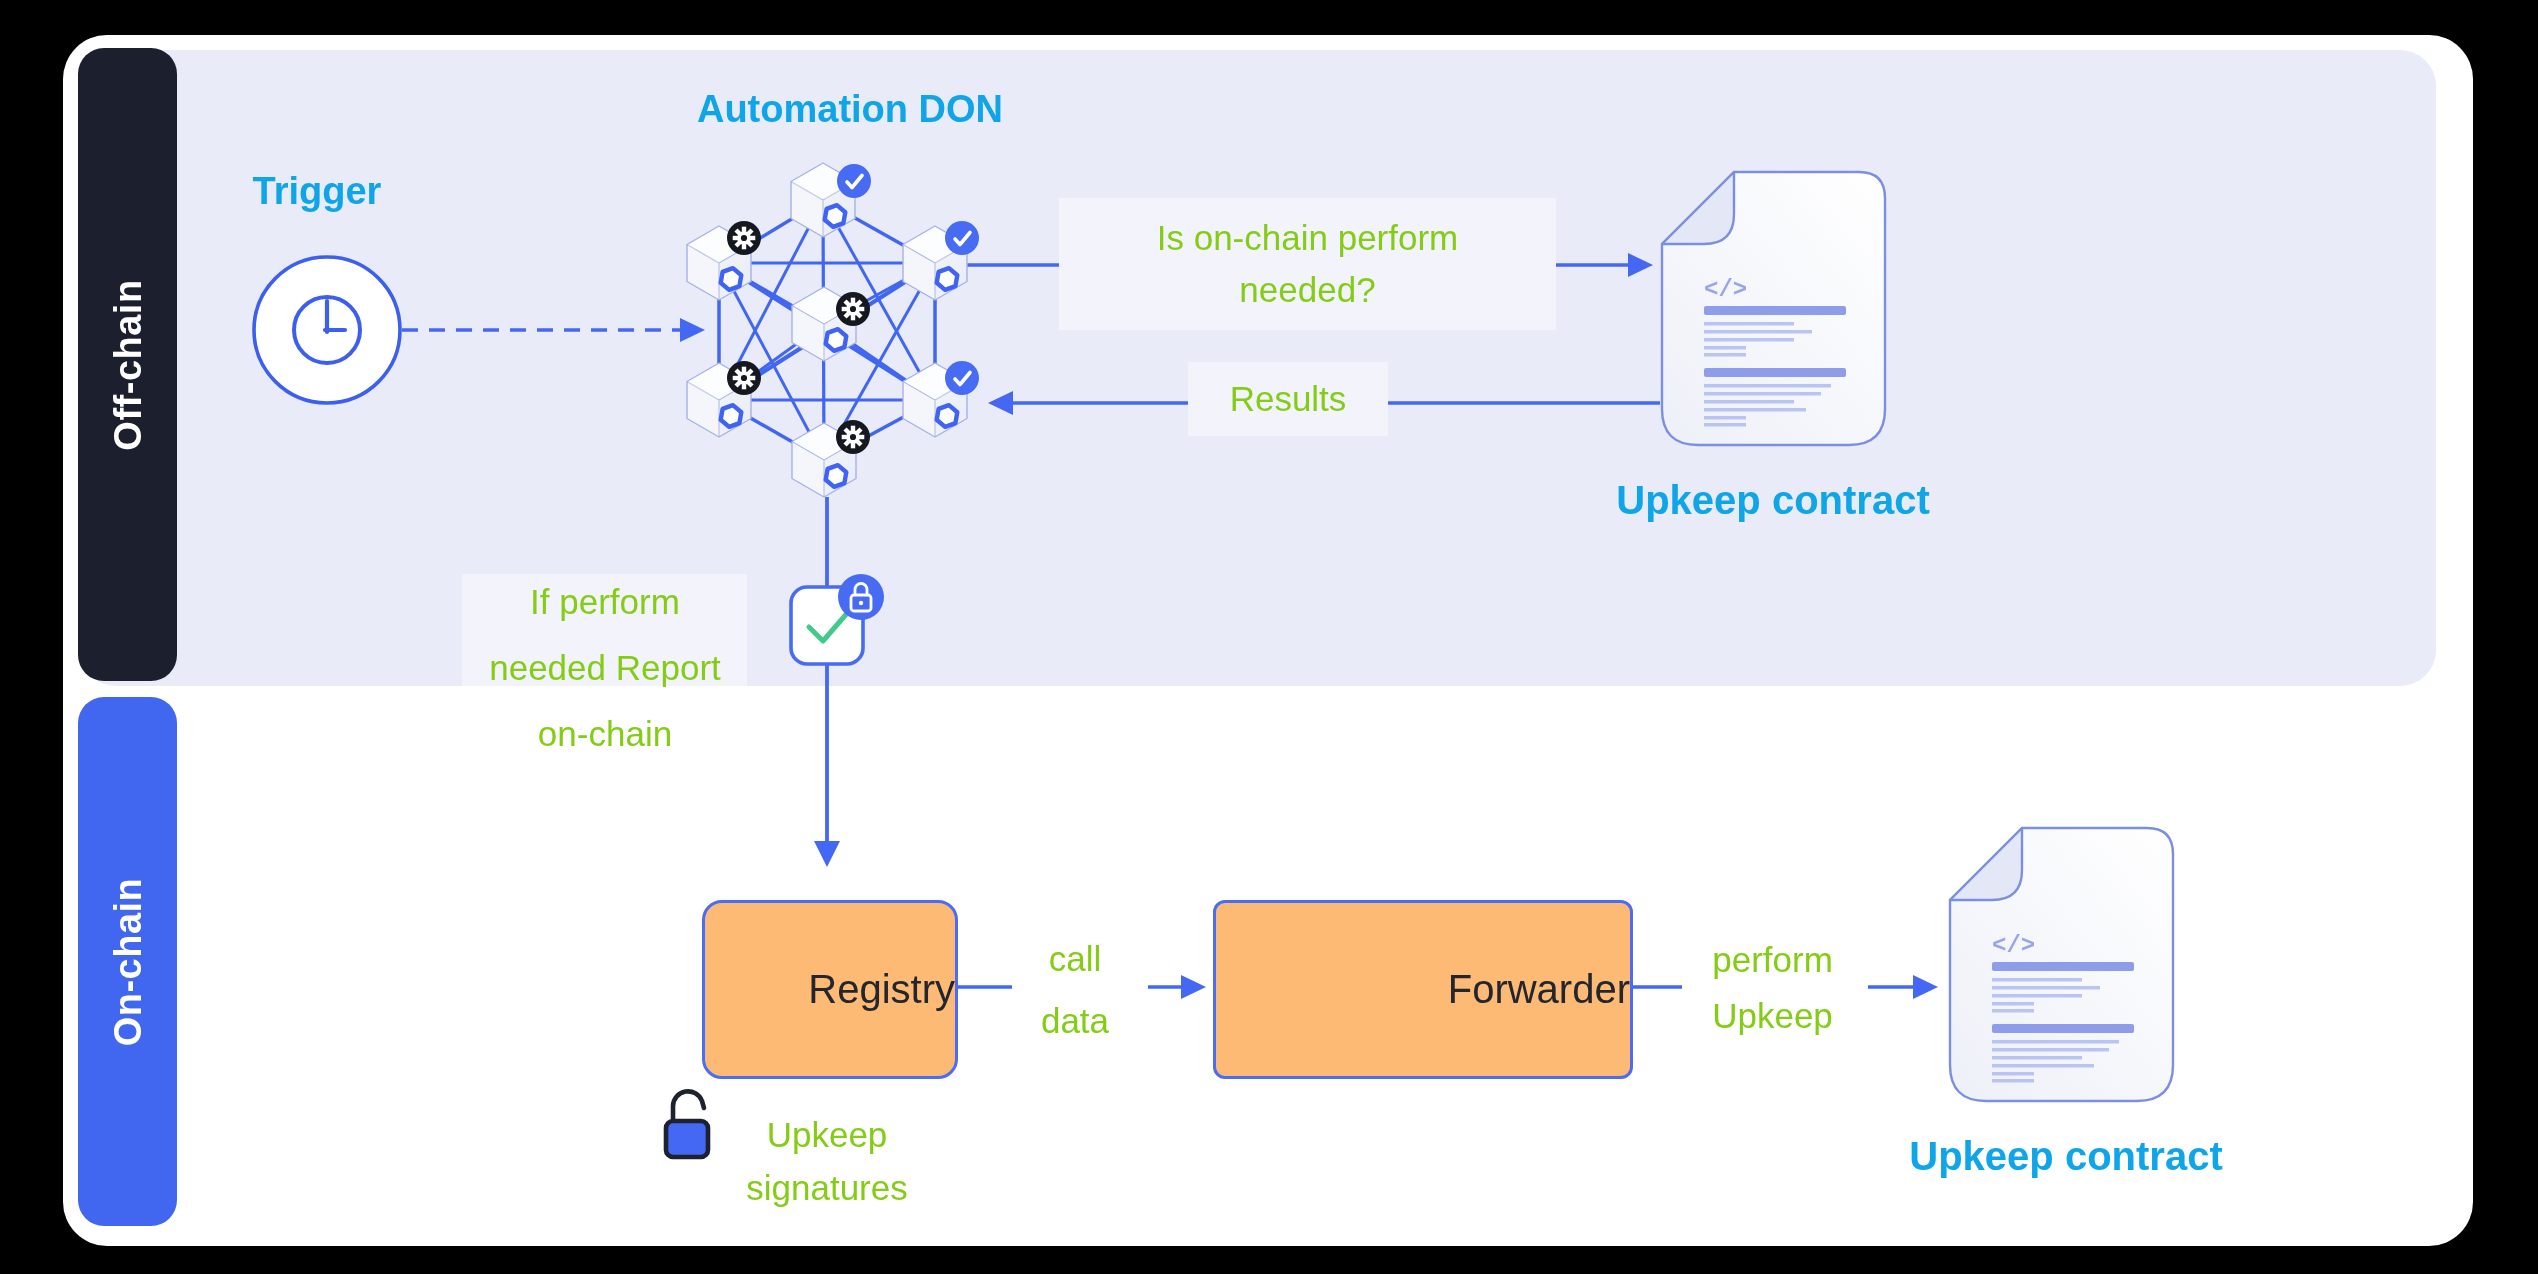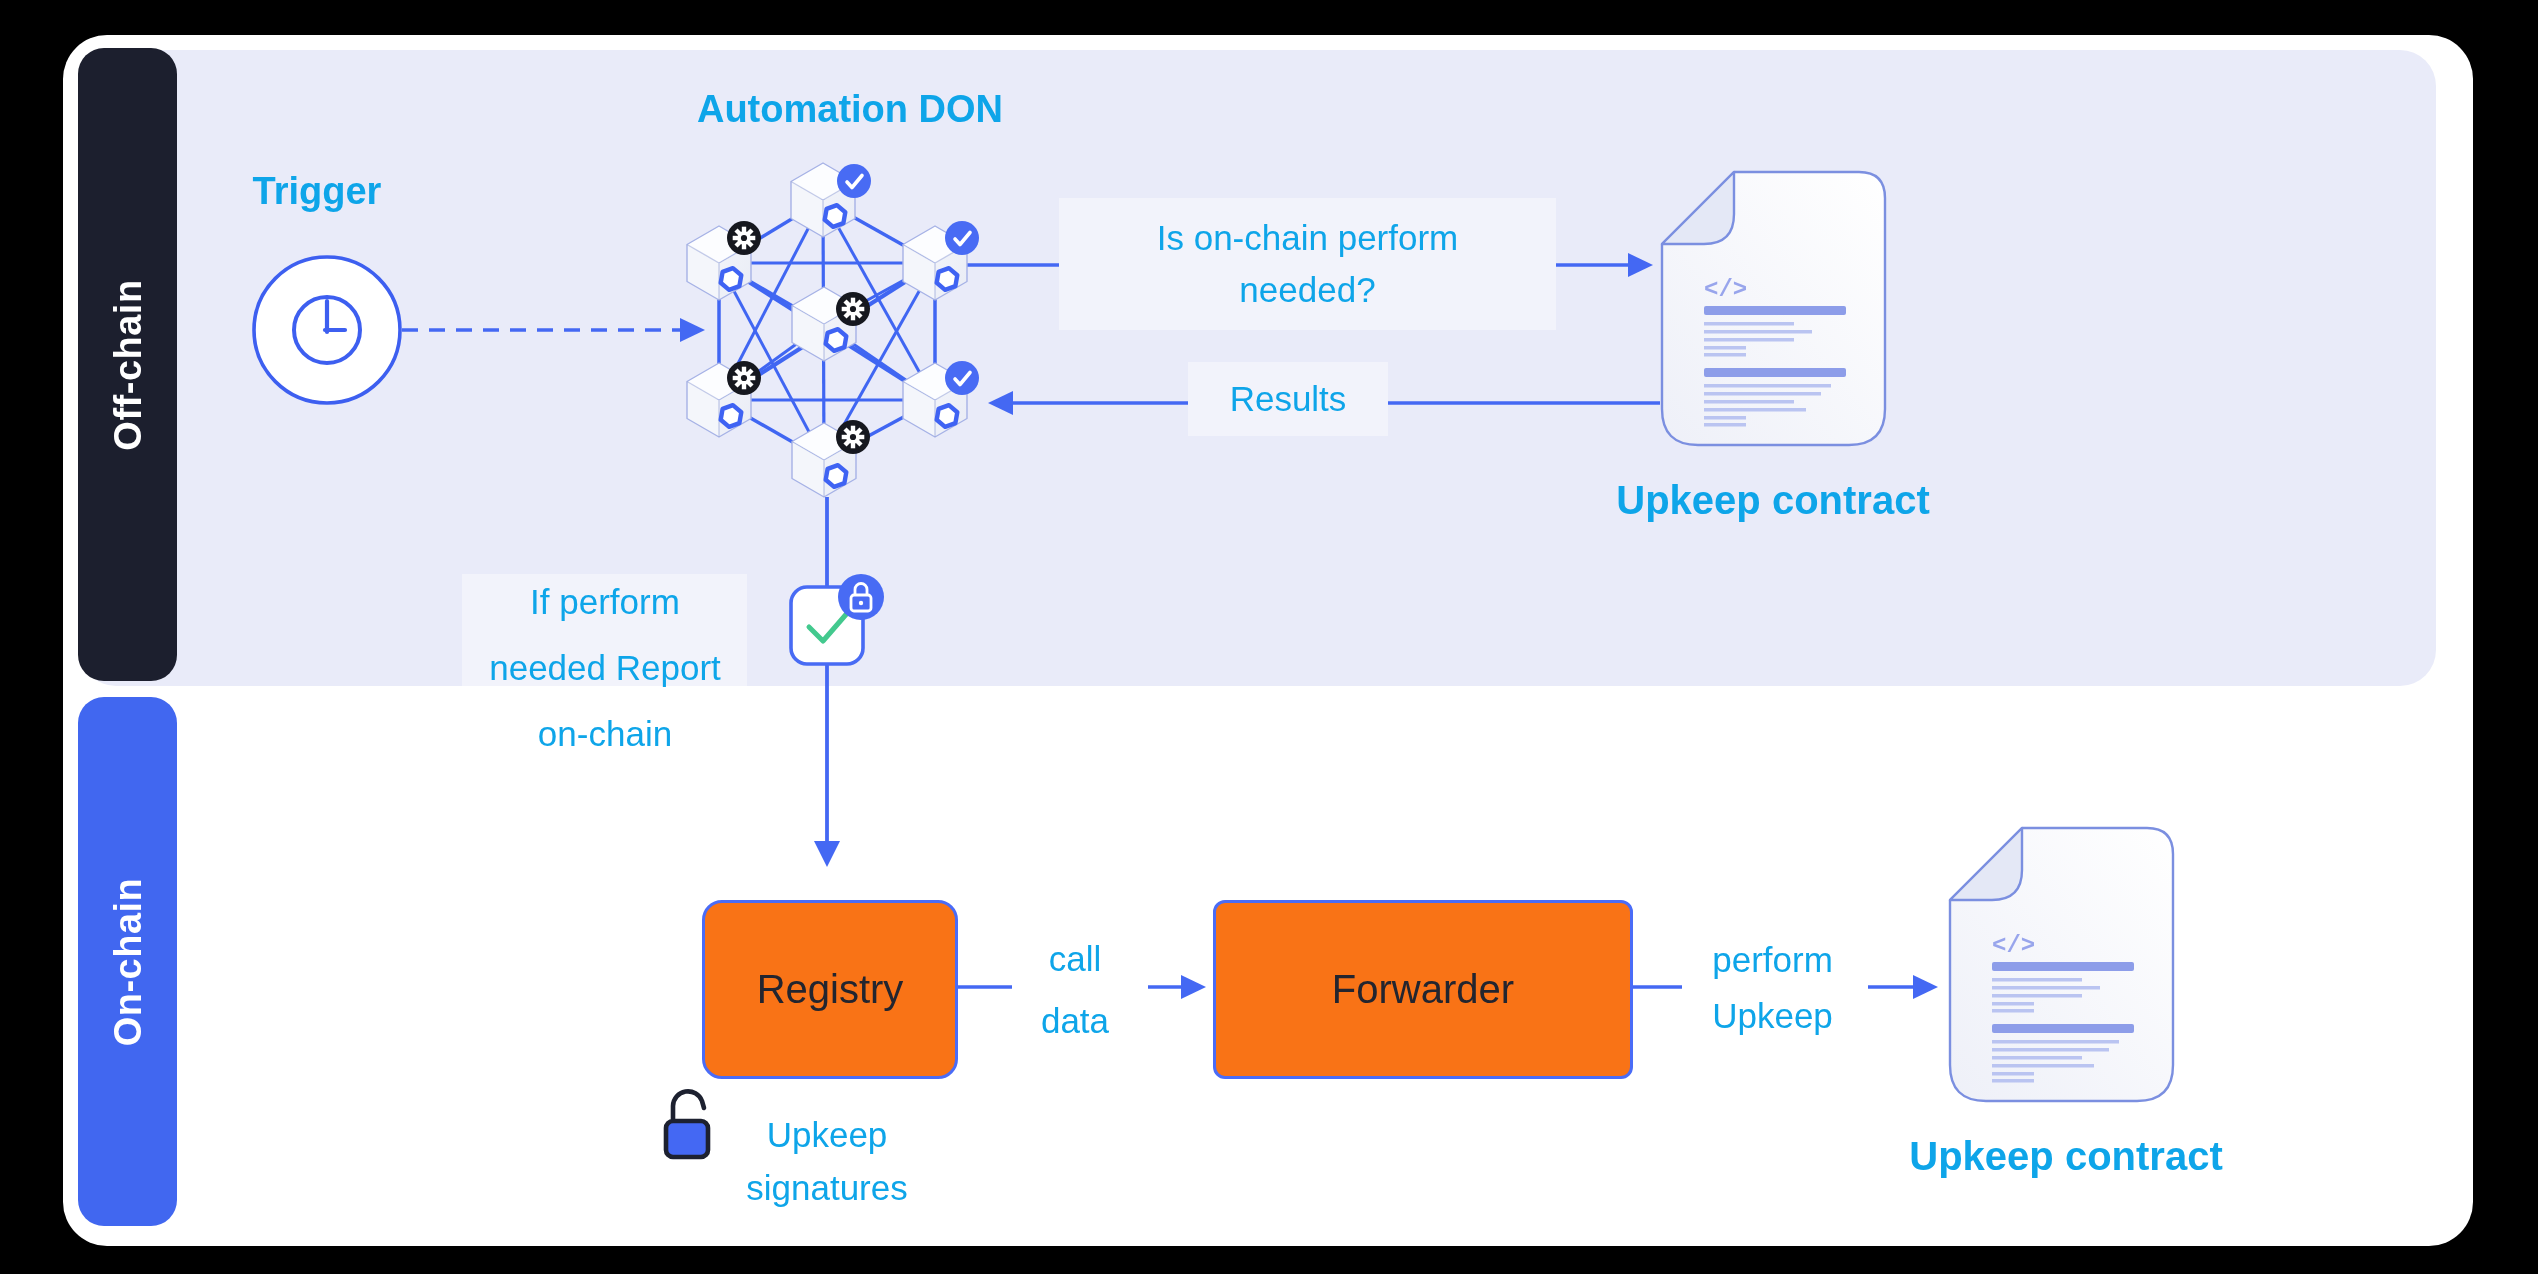--- a/index.html
+++ b/index.html
@@ -6,31 +6,31 @@
   .stage{position:relative;width:2538px;height:1274px;background:#000;overflow:hidden;
          font-family:"Liberation Sans", sans-serif;}
   .card{position:absolute;left:63px;top:35px;width:2410px;height:1211px;background:#ffffff;border-radius:44px;}
   .panel-offchain{position:absolute;left:80px;top:50px;width:2356px;height:636px;background:#e9ebf9;border-radius:36px;}
   .band{position:absolute;left:78px;width:99px;border-radius:26px;}
   .band-offchain{top:48px;height:633px;background:#1c1f2e;}
   .band-onchain{top:697px;height:529px;background:#4167f0;}
   .band-label{position:absolute;left:50%;top:50%;transform:translate(-50%,-50%) rotate(-90deg);
               white-space:nowrap;color:#ffffff;font-size:38px;font-weight:bold;letter-spacing:.5px;}
   svg.layer{position:absolute;left:0;top:0;}
-  .lbl{position:absolute;text-align:center;color:#0ea5e9;font-size:35px;line-height:56px;}
+  .lbl{position:absolute;text-align:center;color:#84cc16;font-size:35px;line-height:56px;}
   .lbl-title{position:absolute;text-align:center;color:#0ea5e9;font-size:38px;font-weight:bold;}
   .lbl-flex{display:flex;flex-direction:column;align-items:center;justify-content:center;}
   .q-label{left:1059px;top:198px;width:497px;height:132px;line-height:52px;}
   .results-label{left:1188px;top:362px;width:200px;height:74px;}
   .ifperform-label{left:450px;top:569px;width:310px;line-height:66px;}
   .calldata-label{left:1005px;top:928px;width:140px;line-height:62px;}
   .perform-label{left:1670px;top:932px;width:205px;line-height:56px;}
   .verify-label{left:702px;top:1108px;width:250px;line-height:53px;}
-  .node-box{position:absolute;background:#f97316;border:3px solid #4a6cf7;border-radius:20px;
-            display:flex;align-items:center;justify-content:center;color:#23252f;font-size:40px;}
+  .node-box{position:absolute;background:#fdba74;border:3px solid #4a6cf7;border-radius:20px;
+            display:flex;align-items:center;justify-content:flex-end;color:#23252f;font-size:40px;}
   .registry-box{left:702px;top:900px;width:250px;height:173px;}
   .forwarder-box{left:1213px;top:900px;width:414px;height:173px;border-radius:12px;}
   .don-title{left:630px;top:88px;width:440px;}
   .trigger-title{left:217px;top:170px;width:200px;}
   .upkeep-top{left:1573px;top:478px;width:400px;font-size:40px;}
   .upkeep-bottom{left:1866px;top:1134px;width:400px;font-size:40px;}
 </style>
 </head>
 <body>
 

